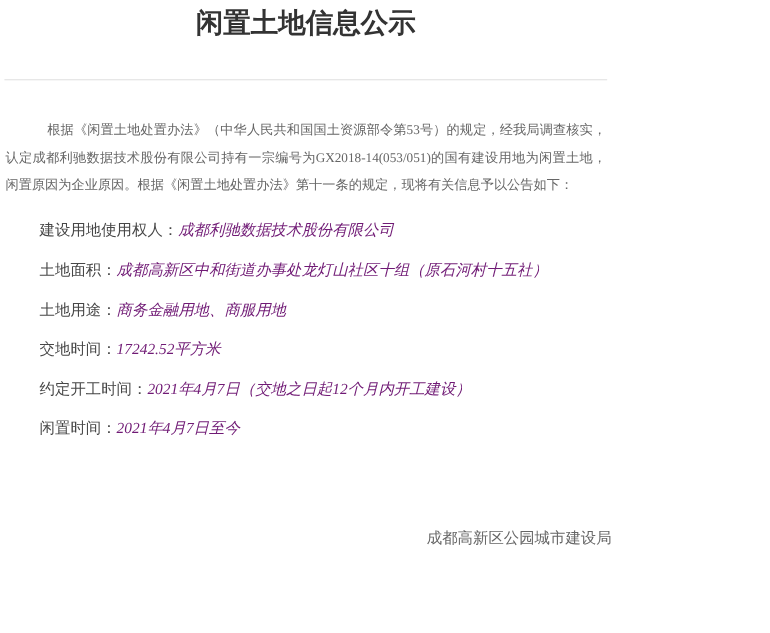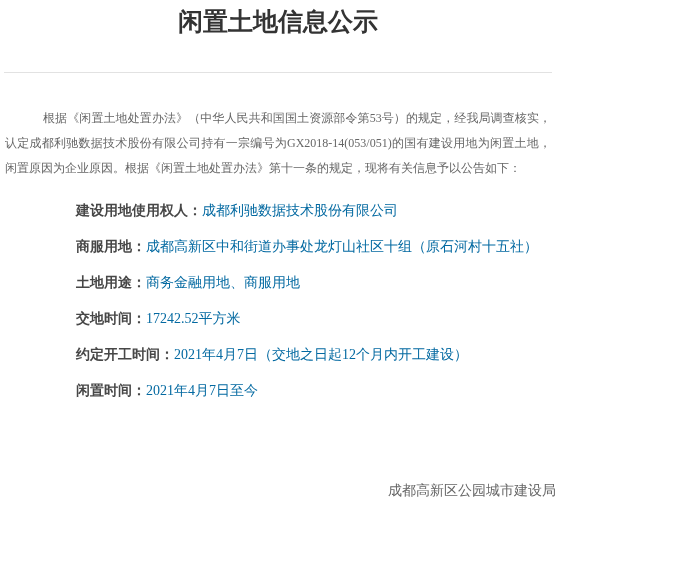--- a/index.html
+++ b/index.html
@@ -37,25 +37,24 @@
     text-align: justify;
   }
   .fields { margin-top: 20px; }
   .field-row {
     margin: 0 5px 17px 5px;
     padding-left: 31px;
     font-size: 14px;
     line-height: 19px;
   }
   .field-label {
-    font-weight: bold;
+    font-weight: normal;
     color: #474747;
-    margin-left: 40px;
   }
-  .field-value { color: #0369a1; }
+  .field-value { color: #701a75; font-style: italic; }
   .footer {
     margin-top: 81px;
     text-align: right;
     font-size: 14px;
     color: #666666;
   }
   .footer-issuer { line-height: 19px; }
   .footer-date { line-height: 19px; margin-top: 19px; }
 </style>
 </head>
@@ -69,21 +68,21 @@
 
   <p class="intro">根据《闲置土地处置办法》（中华人民共和国国土资源部令第53号）的规定，经我局调查核实，认定成都利驰数据技术股份有限公司持有一宗编号为GX2018-14(053/051)的国有建设用地为闲置土地，闲置原因为企业原因。根据《闲置土地处置办法》第十一条的规定，现将有关信息予以公告如下：</p>
 
   <div class="fields">
 
     <div class="field-row">
       <span class="field-label">建设用地使用权人：</span><span class="field-value">成都利驰数据技术股份有限公司</span>
     </div>
 
     <div class="field-row">
-      <span class="field-label">商服用地：</span><span class="field-value">成都高新区中和街道办事处龙灯山社区十组（原石河村十五社）</span>
+      <span class="field-label">土地面积：</span><span class="field-value">成都高新区中和街道办事处龙灯山社区十组（原石河村十五社）</span>
     </div>
 
     <div class="field-row">
       <span class="field-label">土地用途：</span><span class="field-value">商务金融用地、商服用地</span>
     </div>
 
     <div class="field-row">
       <span class="field-label">交地时间：</span><span class="field-value">17242.52平方米</span>
     </div>
 

